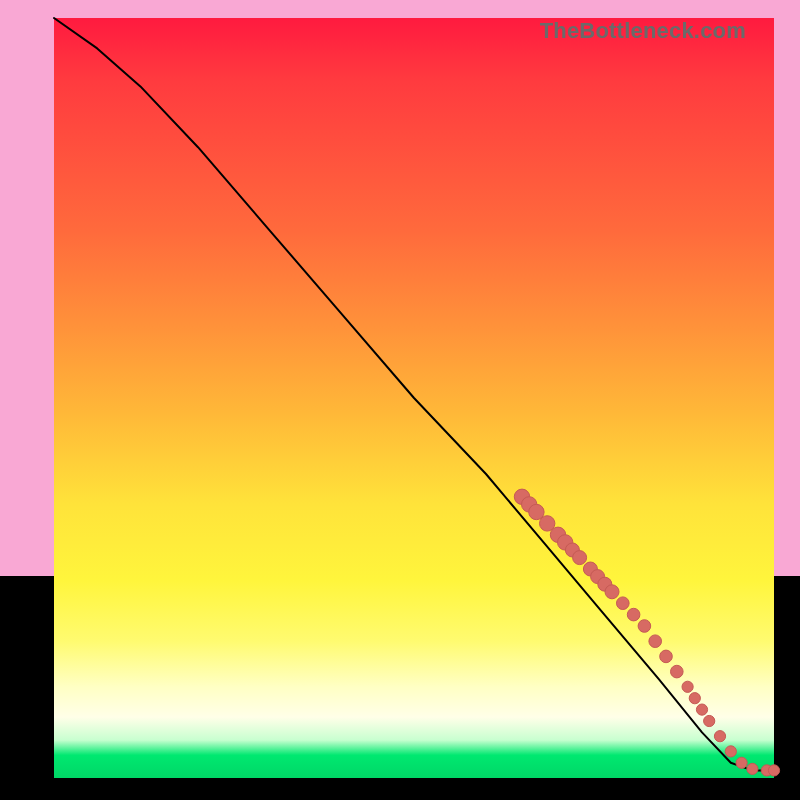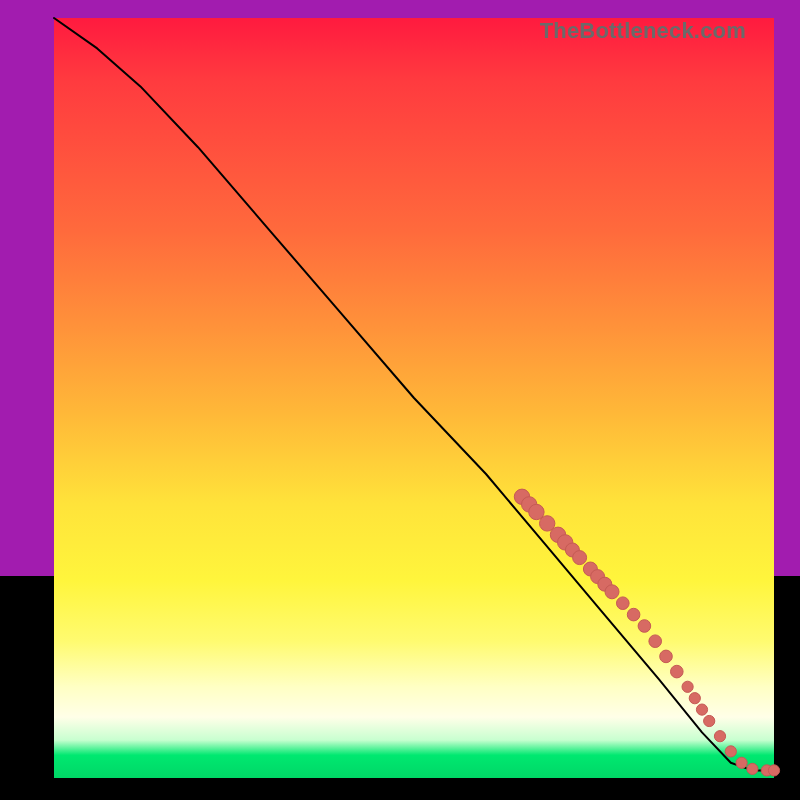--- a/index.html
+++ b/index.html
@@ -7,21 +7,21 @@
     padding: 0;
     width: 800px;
     height: 800px;
     background: #000000;
     overflow: hidden;
   }
   .outer {
     position: relative;
     width: 800px;
     height: 576px;
-    background: #a21caf;
+    background: #f9a8d4;
   }
   .plot {
     position: absolute;
     left: 54px;
     top: 18px;
     width: 720px;
     height: 760px;
     
     background: linear-gradient(to bottom,
       #ff1a3f 0%,

